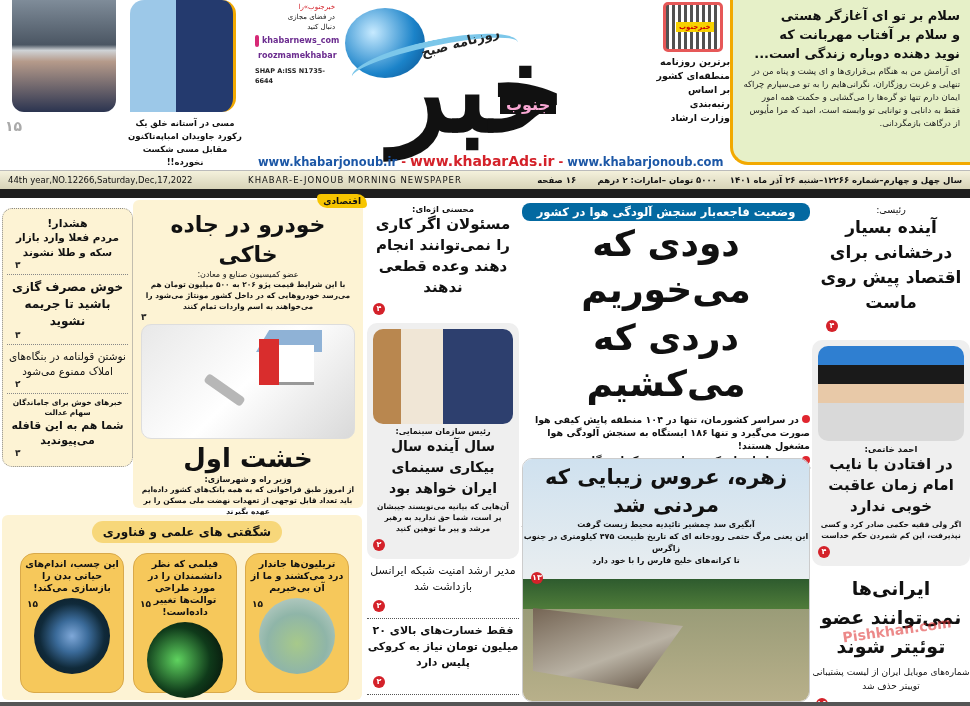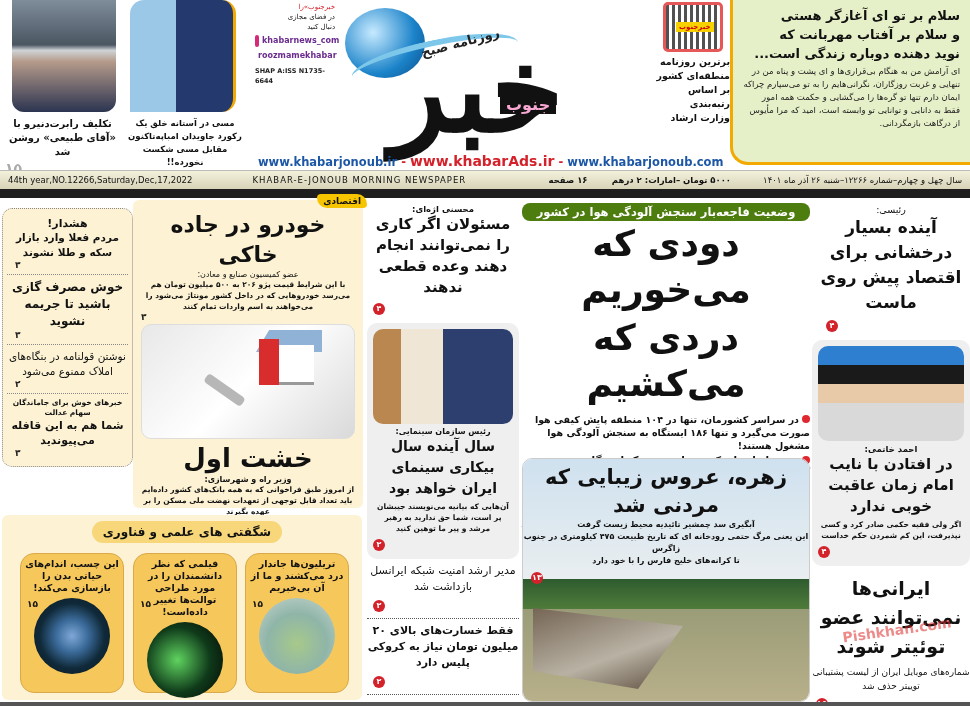--- a/index.html
+++ b/index.html
@@ -50,21 +50,21 @@
   .col-left { left: 2px; top: 200px; width: 131px; }
 
   .kicker { font-size: 9.5px; direction: rtl; text-align: center; }
   .headline-xl { font-size: 18px; font-weight: bold; line-height: 24px; direction: rtl; text-align: center; }
   .red-dot { display: inline-block; width: 12px; height: 12px; border-radius: 50%; background: #d4222a; color: #fff; font-size: 8px; line-height: 12px; text-align: center; font-weight: bold; vertical-align: middle; }
   .gray-card { background: #efefef; border-radius: 10px; padding: 6px; }
 
   .khatami-photo { height: 95px; background: linear-gradient(180deg, #2f7fd1 0 20%, #1a1a1a 20% 40%, #e8c9a8 40% 60%, #d9d9d9 60%); border-radius: 10px; }
   .cinema-photo { height: 95px; background: linear-gradient(90deg, #b9874f 0 20%, #f0e6d6 20% 50%, #2d3f6e 50%); border-radius: 10px; }
 
-  .red-ribbon { background: #4d7c0f; color: #fff; font-size: 11.5px; font-weight: bold; border-radius: 8px; padding: 2px 4px; direction: rtl; text-align: center; }
+  .red-ribbon { background: #0369a1; color: #fff; font-size: 11.5px; font-weight: bold; border-radius: 8px; padding: 2px 4px; direction: rtl; text-align: center; }
   .huge-headline { font-size: 36px; font-weight: bold; line-height: 46px; direction: rtl; text-align: center; letter-spacing: -1px; font-family: "DejaVu Sans", sans-serif; }
   .bullet-line { font-size: 9.5px; font-weight: bold; line-height: 13px; direction: rtl; text-align: right; }
   .bullet-line .dot { display: inline-block; width: 8px; height: 8px; border-radius: 50%; background: #e0262f; margin-left: 3px; }
   .body-text { font-size: 7.5px; line-height: 11px; direction: rtl; text-align: justify; color: #222; }
 
   .zohreh-box { top: 262px; height: 244px; border-radius: 10px; overflow: hidden; border: 1px solid #ccc; position: relative; }
   .zohreh-sky { position: absolute; left:0; top:0; right:0; height: 120px; background: linear-gradient(#cfe1ef, #e9eef0); }
   .zohreh-trees { position: absolute; left:0; right:0; top: 120px; height: 30px; background: linear-gradient(#2e5b2e, #4f7c3a); }
   .zohreh-water { position: absolute; left:0; right:0; top: 150px; bottom:0; background: linear-gradient(#9a9c78, #b8b08a); }
   .zohreh-boats { position: absolute; left: 10px; top: 140px; width: 150px; height: 90px; background: linear-gradient(160deg, #6d5c4b, #b9b2a4 60%, #5a4a3a); clip-path: polygon(0 10%, 100% 30%, 70% 100%, 0 80%); }
@@ -139,34 +139,33 @@
   <div class="social-row">
     <span class="tg"></span>
     <span style="color:#6b2c8f;">roozmamekhabar</span>
   </div>
   <div class="shap">SHAP A:ISS N1735-6644</div>
 </div>
 
 <div class="abs denir-photo"></div>
 <div class="abs messi-photo"></div>
 <div class="abs cap-denir">
-  <div>تکلیف رابرت‌دنیرو با «آقای طبیعی» روشن شد</div>
   <div class="pgnum-gray" style="text-align:left;margin-top:2px;">۱۵</div>
 </div>
 <div class="abs cap-messi">
   <div>مسی در آستانه خلق یک رکورد جاویدان امباپه‌تاکنون مقابل مسی شکست نخورده!!</div>
   <div class="pgnum-gray" style="text-align:left;margin-top:4px;">۱۶</div>
 </div>
 
 <div class="abs info-bar">
   <span style="width:235px;">44th year,NO.12266,Saturday,Dec,17,2022</span>
   <span style="width:300px;letter-spacing:1px;margin-left:27px;">KHABAR-E-JONOUB MORNING NEWSPAPER</span>
   <span style="width:70px;direction:rtl;font-weight:bold;">۱۶ صفحه</span>
   <span style="width:150px;direction:rtl;font-weight:bold;">۵۰۰۰ تومان –امارات: ۲ درهم</span>
-  <span style="flex:1;direction:rtl;text-align:center;font-weight:normal;margin-left:19px;">سال چهل و چهارم–شماره ۱۲۲۶۶–شنبه ۲۶ آذر ماه ۱۴۰۱</span>
+  <span style="flex:1;direction:rtl;text-align:center;font-weight:bold;">سال چهل و چهارم–شماره ۱۲۲۶۶–شنبه ۲۶ آذر ماه ۱۴۰۱</span>
 </div>
 <div class="abs dark-bar"></div>
 
 <div class="abs col-right">
   <div>
     <div class="kicker" style="margin-top:4px;">رئیسی:</div>
     <div class="headline-xl" style="font-size:17px;line-height:25px;">آینده بسیار درخشانی برای اقتصاد پیش روی ماست</div>
     <div style="text-align:left;padding-left:14px;"><span class="red-dot">۴</span></div>
   </div>
   <div class="gray-card" style="margin-top:6px;">

